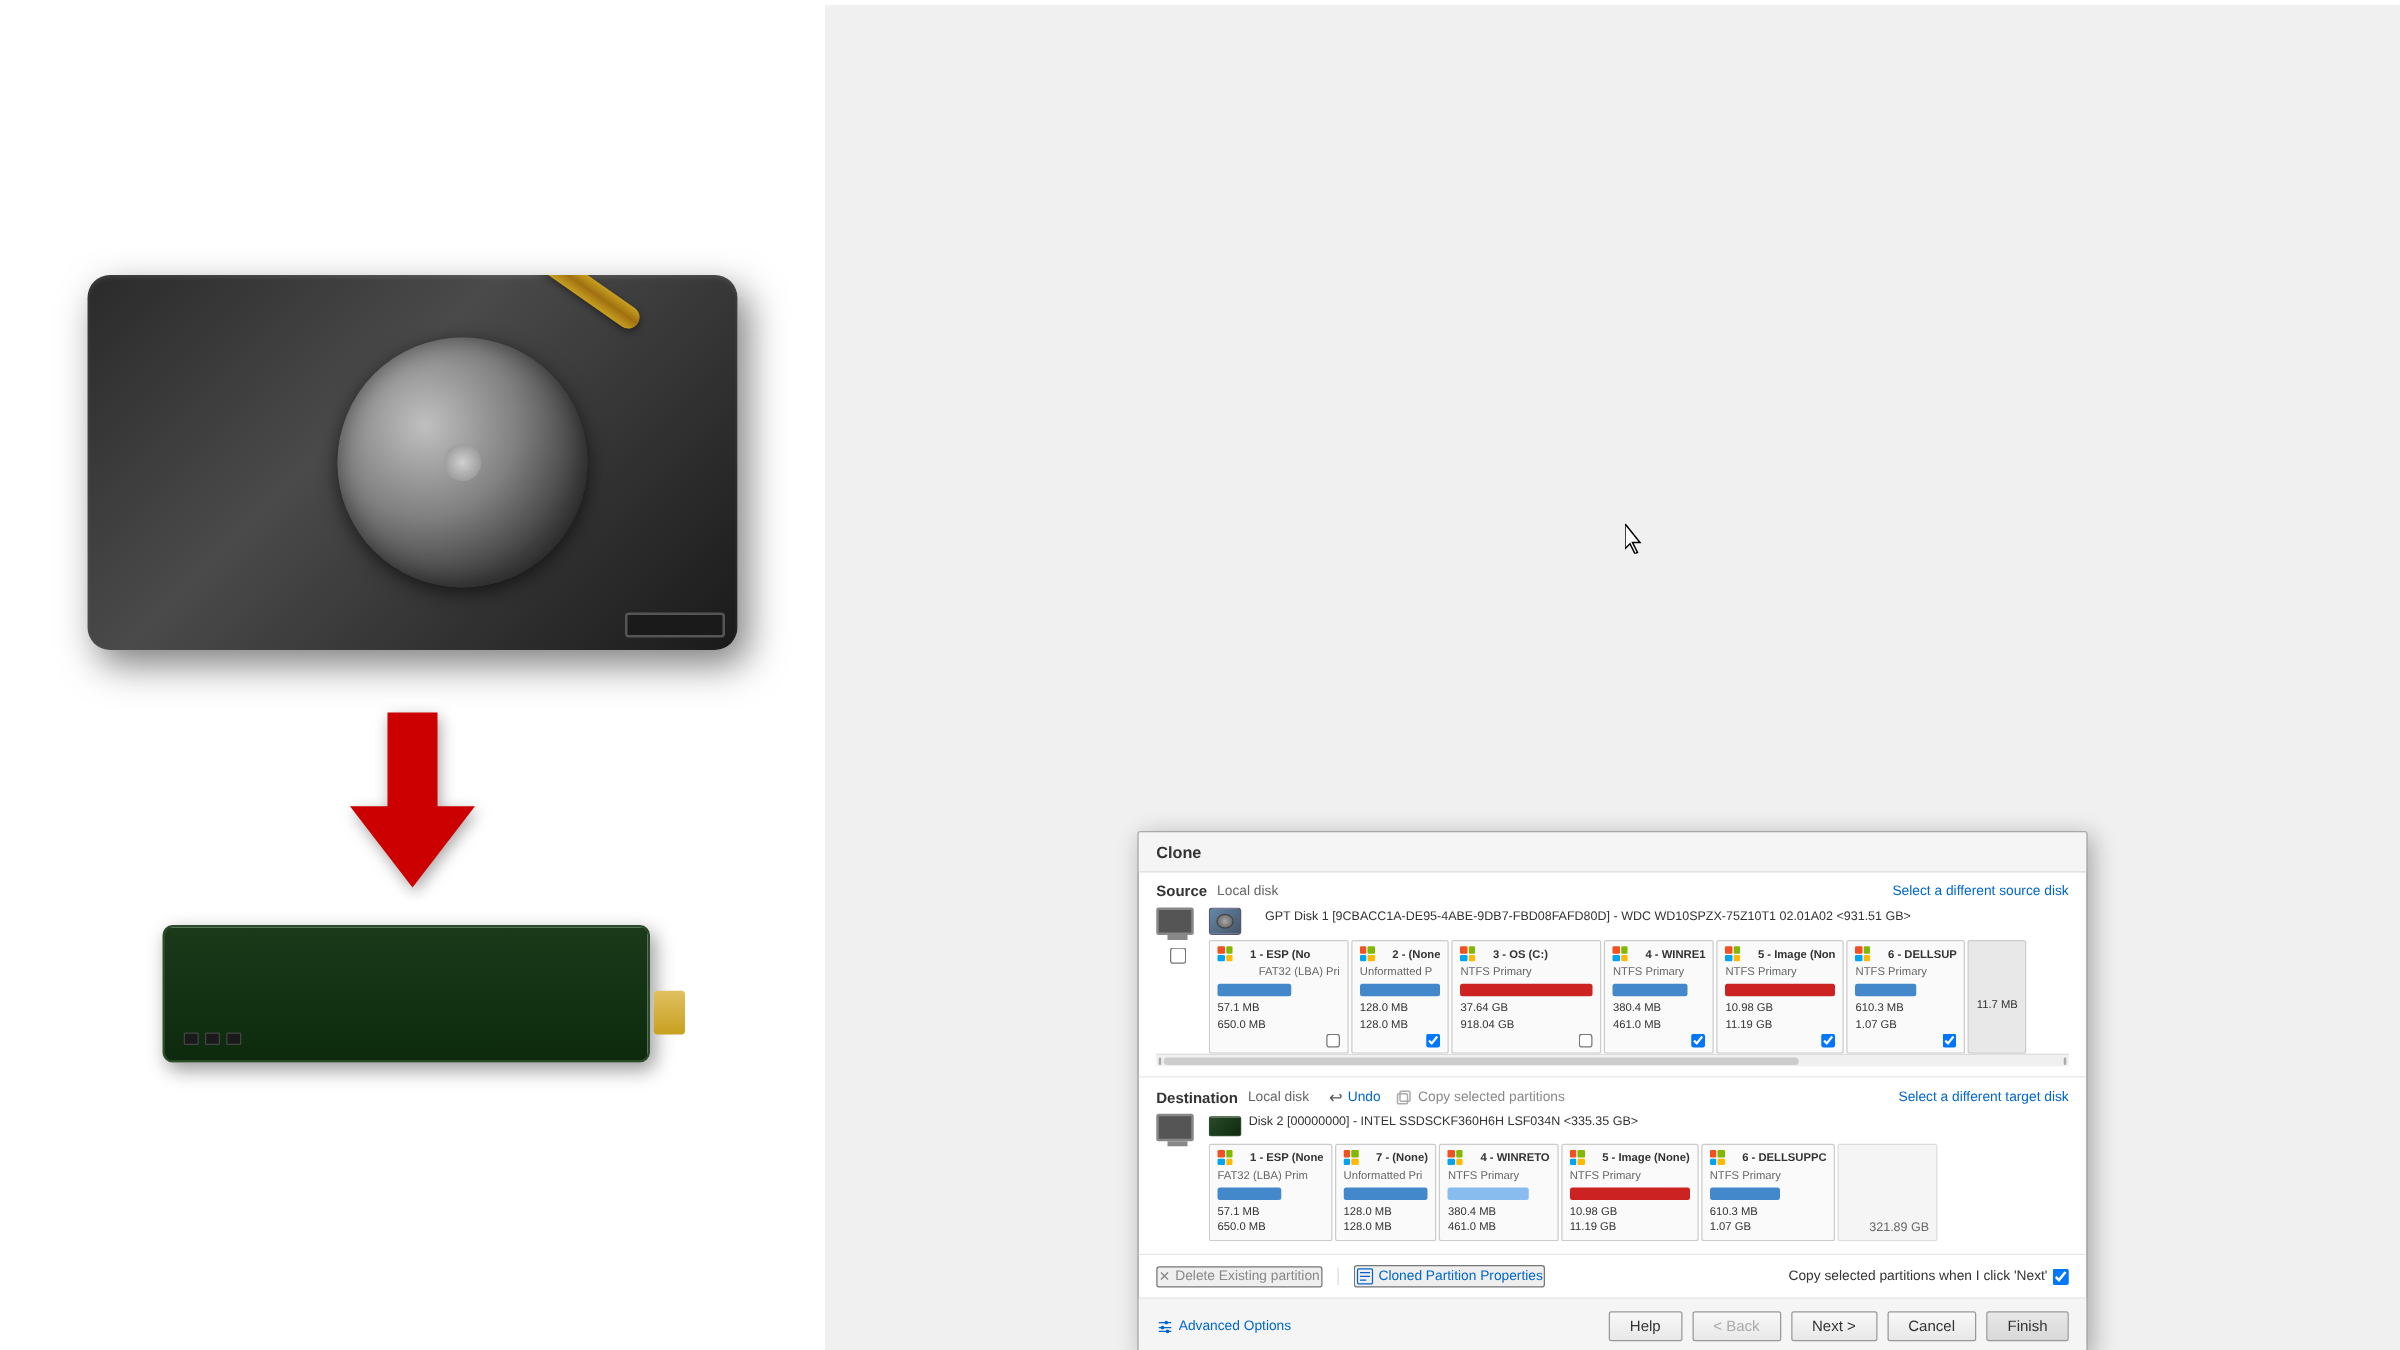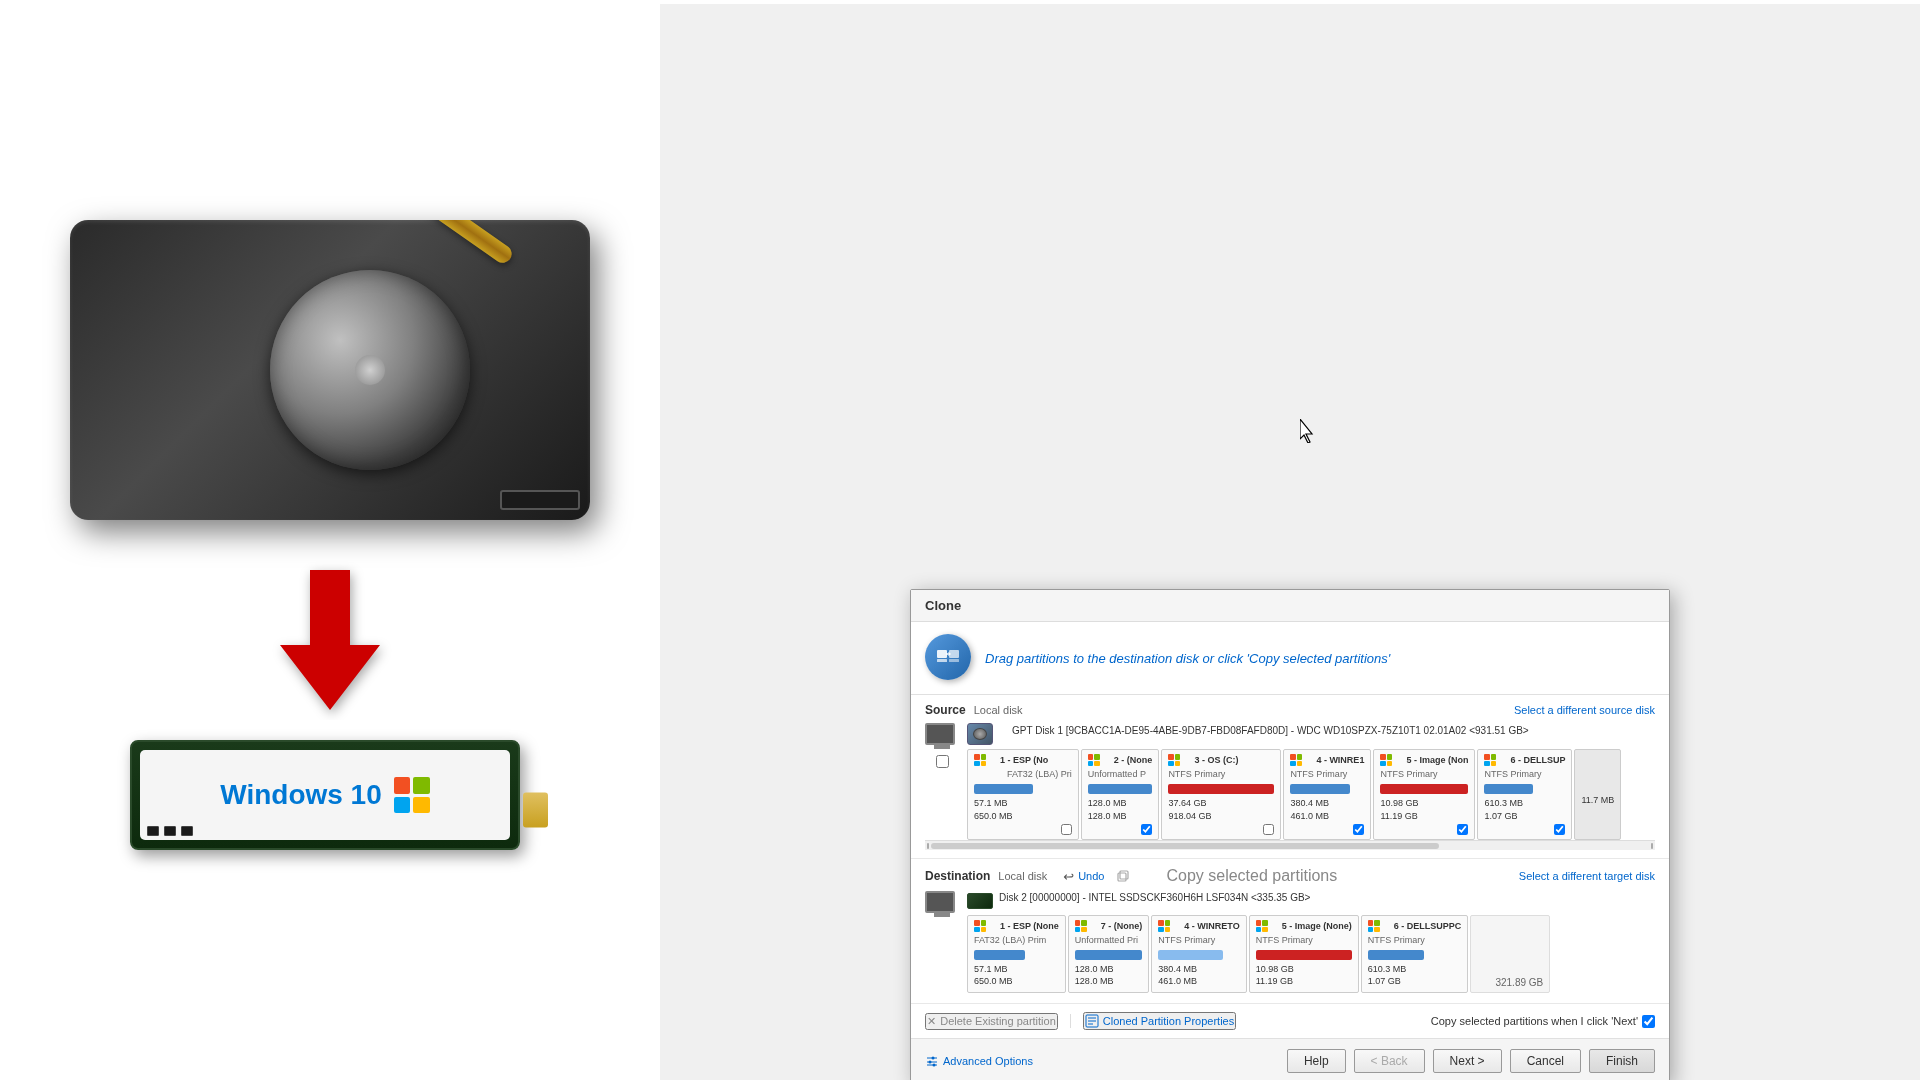--- a/index.html
+++ b/index.html
@@ -401,66 +401,39 @@
 
   <div style="position:relative; width:160px; height:160px; display:flex; align-items:center; justify-content:center;">
     <svg width="160" height="160" viewBox="0 0 160 160">
       <polygon points="60,10 100,10 100,85 130,85 80,150 30,85 60,85" fill="#cc0000" style="filter:drop-shadow(2px 4px 6px rgba(0,0,0,0.35))"></polygon>
     </svg>
   </div>
 
   <div class="ssd-container">
     <div class="ssd-board">
 
-      <div style="position:absolute; top:8px; left:8px; right:8px; bottom:8px; background:#f5f5f5; border-radius:5px; display:flex; align-items:center; justify-content:center; gap:12px;">
-        <span style="font-size:28px; font-weight:700; color:#0078d4; font-family:'Segoe UI',sans-serif;">Windows 10</span>
-
-        <div style="display:grid; grid-template-columns:1fr 1fr; gap:3px; width:36px; height:36px;">
-          <div style="background:#f25022; border-radius:2px;"></div>
-          <div style="background:#7fba00; border-radius:2px;"></div>
-          <div style="background:#00a4ef; border-radius:2px;"></div>
-          <div style="background:#ffb900; border-radius:2px;"></div>
-        </div>
-      </div>
 
       <div style="position:absolute; bottom:12px; left:15px; width:12px; height:10px; background:#1a1a1a; border-radius:1px; border:1px solid #444;"></div>
       <div style="position:absolute; bottom:12px; left:32px; width:12px; height:10px; background:#1a1a1a; border-radius:1px; border:1px solid #444;"></div>
       <div style="position:absolute; bottom:12px; left:49px; width:12px; height:10px; background:#1a1a1a; border-radius:1px; border:1px solid #444;"></div>
     </div>
 
     <div style="position:absolute; right:-18px; top:50%; transform:translateY(-50%); width:25px; height:35px; background:linear-gradient(180deg,#e0c060 0%,#c8a020 100%); border-radius:3px;"></div>
   </div>
 </div>
 
 <div class="right-panel">
   <div class="clone-dialog">
 
     <div class="dialog-titlebar">
       <span>Clone</span>
     </div>
 
     <div class="dialog-body">
 
-      <div class="dialog-header">
-
-        <div style="width:48px; height:48px; flex-shrink:0; position:relative;">
-          <div style="width:46px; height:46px; border-radius:50%; background:linear-gradient(135deg,#5599dd 0%,#2266aa 100%); display:flex; align-items:center; justify-content:center; box-shadow:2px 2px 6px rgba(0,0,0,0.3);">
-
-            <svg width="30" height="30" viewBox="0 0 30 30">
-              <rect x="4" y="8" width="10" height="8" rx="1" fill="white" opacity="0.9"></rect>
-              <rect x="4" y="17" width="10" height="3" rx="0.5" fill="white" opacity="0.7"></rect>
-              <rect x="16" y="8" width="10" height="8" rx="1" fill="white" opacity="0.7"></rect>
-              <rect x="16" y="17" width="10" height="3" rx="0.5" fill="white" opacity="0.5"></rect>
-              <path d="M13 12 L17 12" stroke="white" stroke-width="1.5" fill="none"></path>
-              <path d="M15.5 10.5 L17.5 12 L15.5 13.5" stroke="white" stroke-width="1" fill="none"></path>
-            </svg>
-          </div>
-        </div>
-        <span class="header-instruction">Drag partitions to the destination disk or click 'Copy selected partitions'</span>
-      </div>
 
       <div class="section">
         <div class="section-header-row">
           <span class="section-label">Source</span>
           <span class="section-sublabel">Local disk</span>
           <div style="flex:1;"></div>
           <a class="select-link">Select a different source disk</a>
         </div>
 
         <div class="disk-area">
@@ -618,21 +591,21 @@
           <div style="margin-left:16px; display:flex; align-items:center; gap:4px;">
             <span style="font-size:13px; color:#555;">↩</span>
             <span style="color:#0066cc; font-size:11px; cursor:pointer;">Undo</span>
           </div>
           <div style="margin-left:12px; display:flex; align-items:center; gap:4px;">
 
             <svg width="14" height="14" viewBox="0 0 14 14">
               <rect x="2" y="4" width="8" height="8" rx="1" fill="none" stroke="#aaa" stroke-width="1.2"></rect>
               <rect x="4" y="2" width="8" height="8" rx="1" fill="none" stroke="#aaa" stroke-width="1.2"></rect>
             </svg>
-            <span style="color:#888; font-size:16px;margin-left:32px;">Copy selected partitions</span>
+            <span style="color:#888; font-size:11px;">Copy selected partitions</span>
           </div>
           <div style="flex:1;"></div>
           <a class="select-link">Select a different target disk</a>
         </div>
 
         <div class="disk-area">
 
           <div class="disk-icon-area">
             <div style="width:34px; height:28px;">
               <div style="width:30px; height:22px; background:#555; border-radius:2px; border:2px solid #888;"></div>

